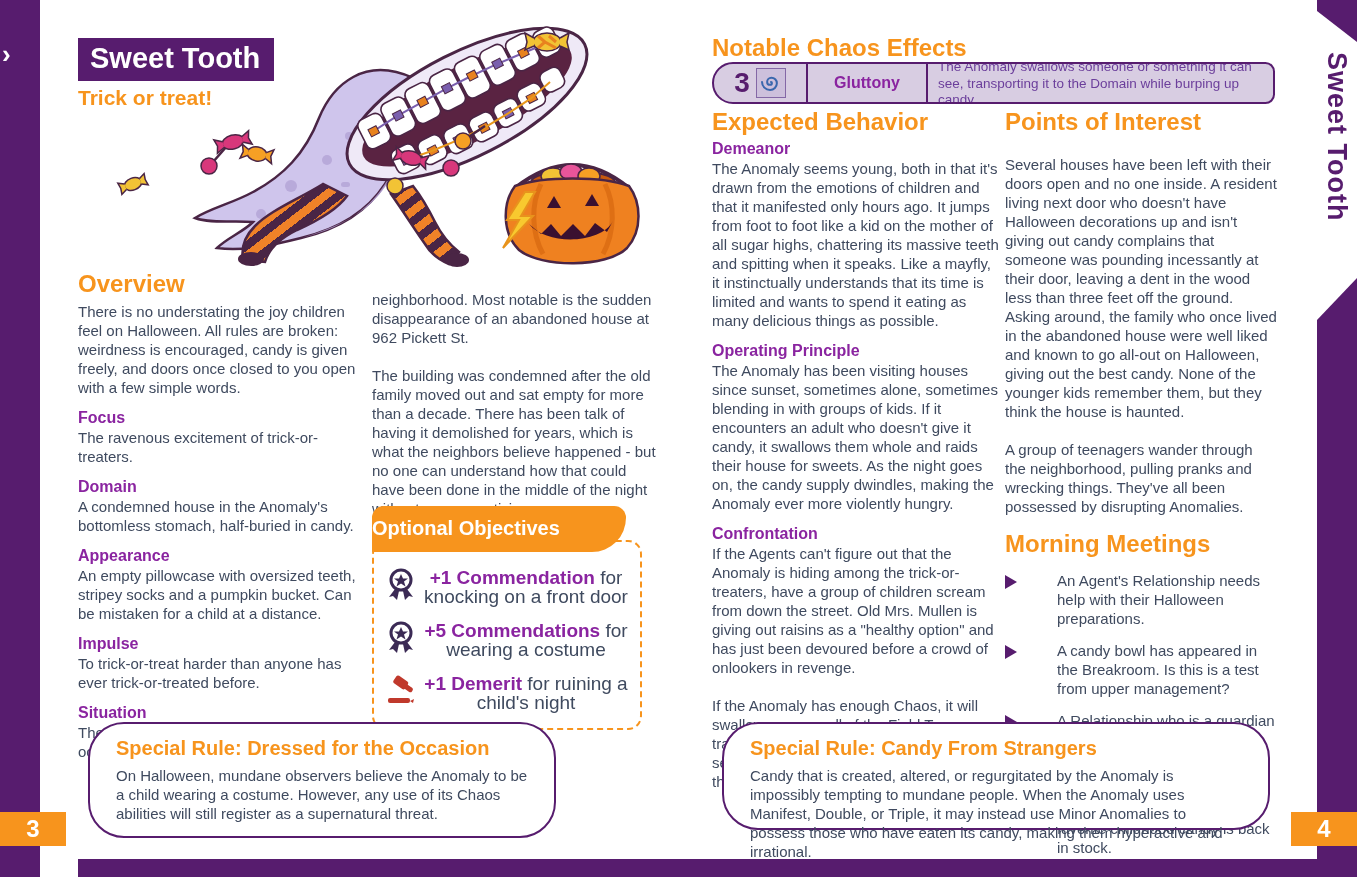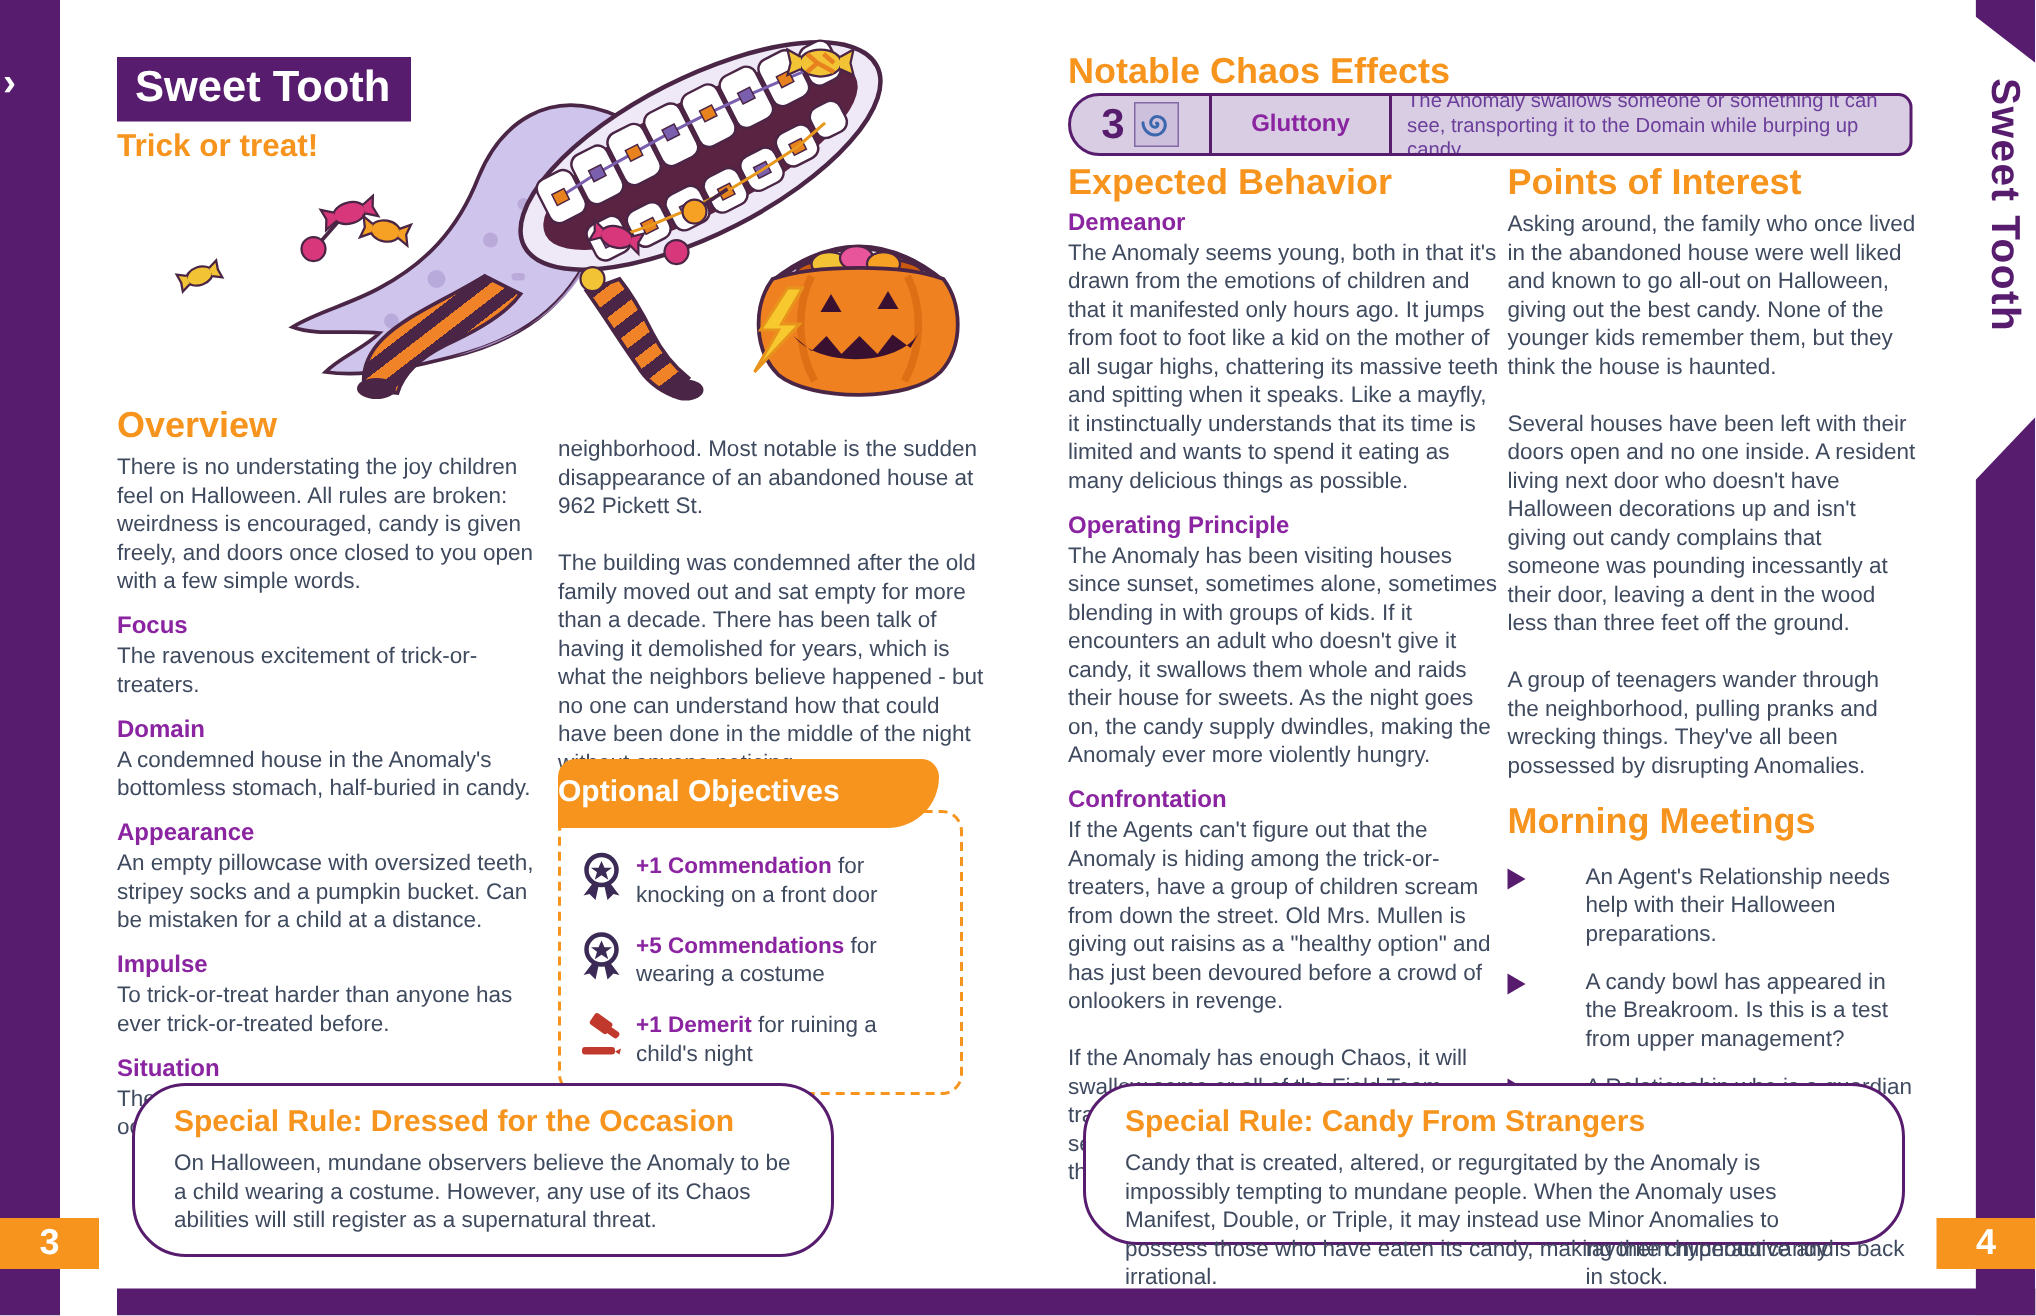--- a/index.html
+++ b/index.html
@@ -56,21 +56,21 @@
   
   .objectives{position:absolute;left:372px;top:506px;width:270px;}
   .objectives-header{position:relative;z-index:2;width:254px;height:46px;background:#F7941D;
     border-radius:16px 16px 46px 0;color:#fff;font-size:20px;font-weight:bold;
     line-height:44px;box-sizing:border-box;}
   .objectives-body{position:relative;margin-top:-12px;border:2.5px dashed #F7941D;
     border-radius:14px;padding:26px 12px 14px 12px;background:#fff;}
   .obj-item{display:flex;gap:8px;margin-bottom:15px;align-items:flex-start;}
   .obj-item:last-child{margin-bottom:2px;}
   .obj-icon{width:30px;flex:0 0 30px;}
-  .obj-text{color:#3F4A5F;font-size:15px;line-height:19px;}
+  .obj-text{color:#3F4A5F;font-size:19px;line-height:19px;text-align:center;}
   .obj-bold{color:#8A24A0;font-weight:bold;}
   
   .special{position:absolute;border:2.5px solid #571C6E;border-radius:36px;background:#fff;
     box-sizing:border-box;padding:13px 26px;}
   #special-left{left:88px;top:722px;width:468px;height:116px;}
   #special-right{left:722px;top:722px;width:548px;height:108px;}
   .special .h-orange{font-size:20px;margin-bottom:6px;}
   
   .bullet-row{display:flex;gap:28px;margin-top:13px;}
   .tri{flex:0 0 12px;margin-top:4px;width:0;height:0;
@@ -302,22 +302,22 @@
   <div class="h-sub">Operating Principle</div>
   <p class="body-txt">The Anomaly has been visiting houses since sunset, sometimes alone, sometimes blending in with groups of kids. If it encounters an adult who doesn't give it candy, it swallows them whole and raids their house for sweets. As the night goes on, the candy supply dwindles, making the Anomaly ever more violently hungry.</p>
 
   <div class="h-sub">Confrontation</div>
   <p class="body-txt">If the Agents can't figure out that the Anomaly is hiding among the trick-or-treaters, have a group of children scream from down the street. Old Mrs. Mullen is giving out raisins as a "healthy option" and has just been devoured before a crowd of onlookers in revenge.</p>
   <p class="body-txt para-gap">If the Anomaly has enough Chaos, it will swallow some or all of the Field Team, trapping them in the abandoned house and setting the people it has already eaten on them if they act out.</p>
 </div>
 
 <div class="col" id="col2-right">
   <div class="h-orange">Points of Interest</div>
+  <p class="body-txt para-gap">Several houses have been left with their doors open and no one inside. A resident living next door who doesn't have Halloween decorations up and isn't giving out candy complains that someone was pounding incessantly at their door, leaving a dent in the wood less than three feet off the ground.</p>
   <p class="body-txt">Asking around, the family who once lived in the abandoned house were well liked and known to go all-out on Halloween, giving out the best candy. None of the younger kids remember them, but they think the house is haunted.</p>
-  <p class="body-txt para-gap">Several houses have been left with their doors open and no one inside. A resident living next door who doesn't have Halloween decorations up and isn't giving out candy complains that someone was pounding incessantly at their door, leaving a dent in the wood less than three feet off the ground.</p>
   <p class="body-txt para-gap">A group of teenagers wander through the neighborhood, pulling pranks and wrecking things. They've all been possessed by disrupting Anomalies.</p>
 
   <div class="h-orange" style="margin-top:14px">Morning Meetings</div>
   <div class="bullet-row">
     <span class="tri"></span>
     <p class="body-txt">An Agent's Relationship needs help with their Halloween preparations.</p>
   </div>
   <div class="bullet-row">
     <span class="tri"></span>
     <p class="body-txt">A candy bowl has appeared in the Breakroom. Is this is a test from upper management?</p>

